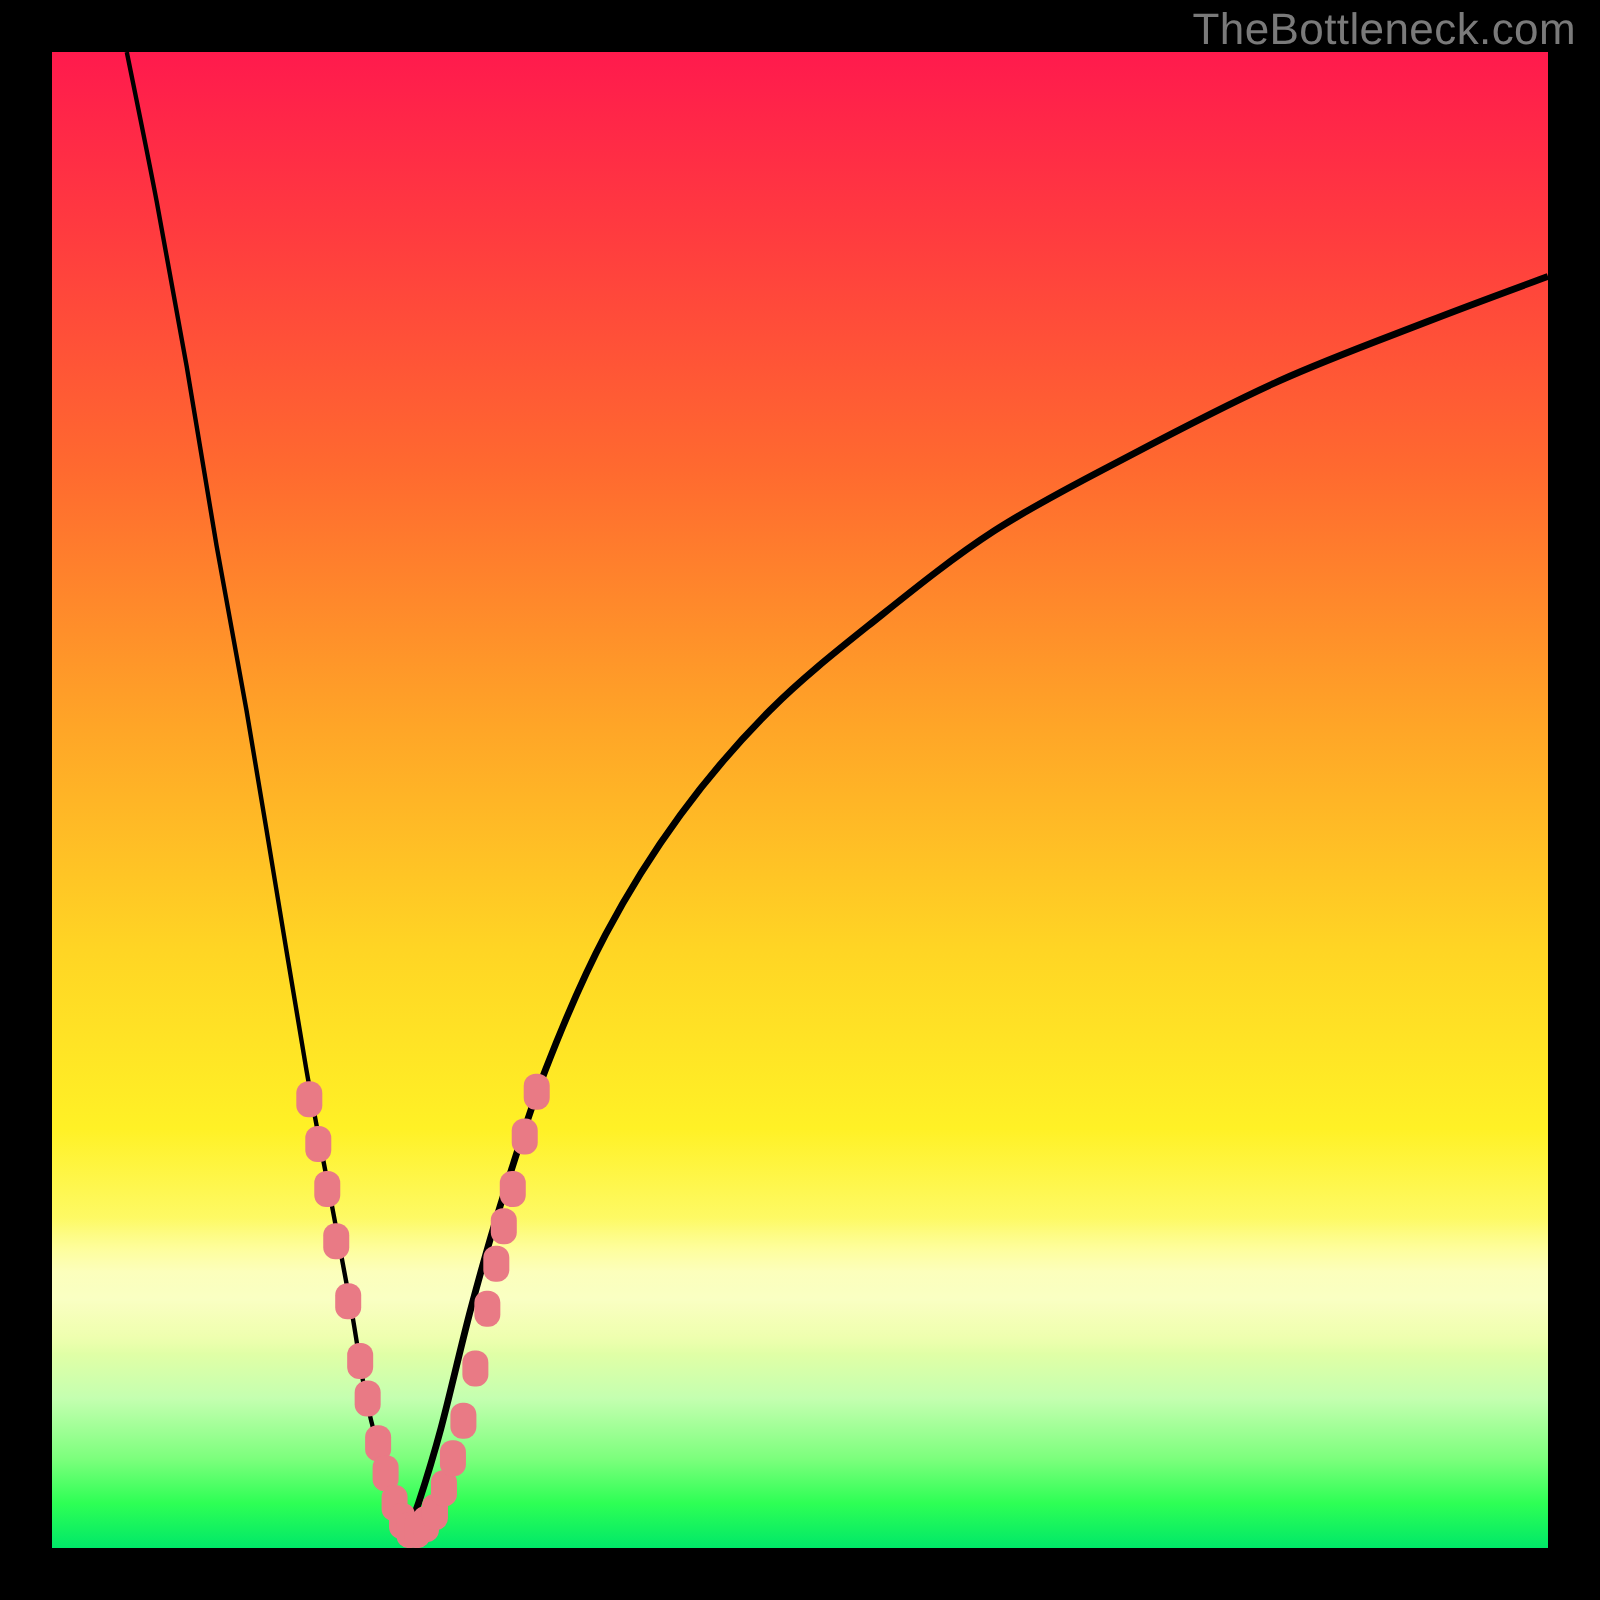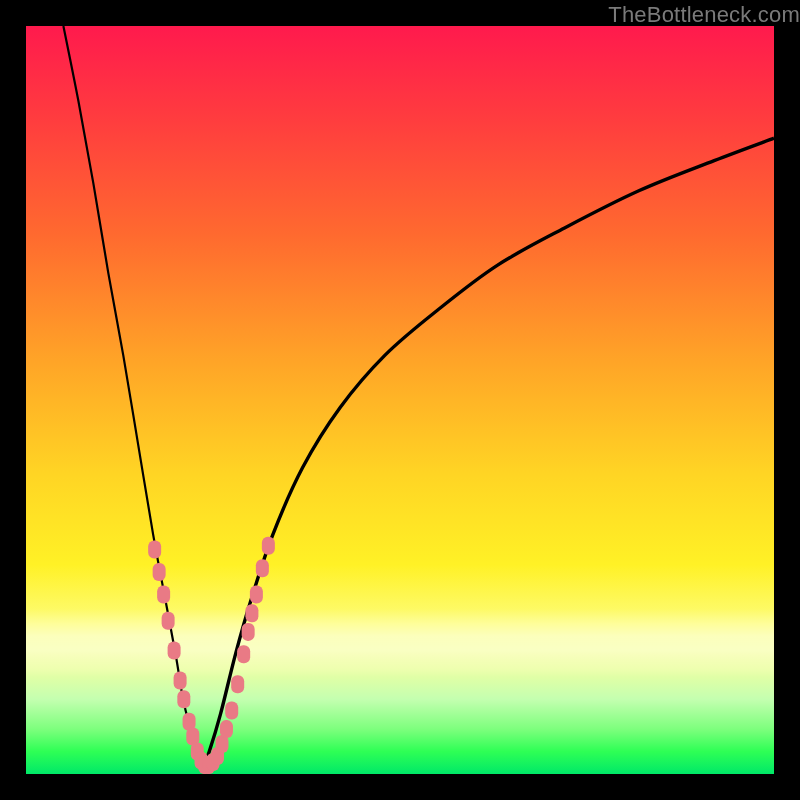--- a/index.html
+++ b/index.html
@@ -70,21 +70,21 @@
   }
   .curve-left { stroke-width: 2.2; }
   .curve-right { stroke-width: 3.4; }
   .marker {
     fill: #e97a85;
     stroke: none;
   }
   .watermark {
     position: absolute;
     top: 2px;
-    right: 0;
+    right: 12px;
     color: #7a7a7a;
     font-size: 22px;
     letter-spacing: 0.2px;
     font-weight: 400;
     user-select: none;
   }
 </style>
 </head>
 <body>
 

